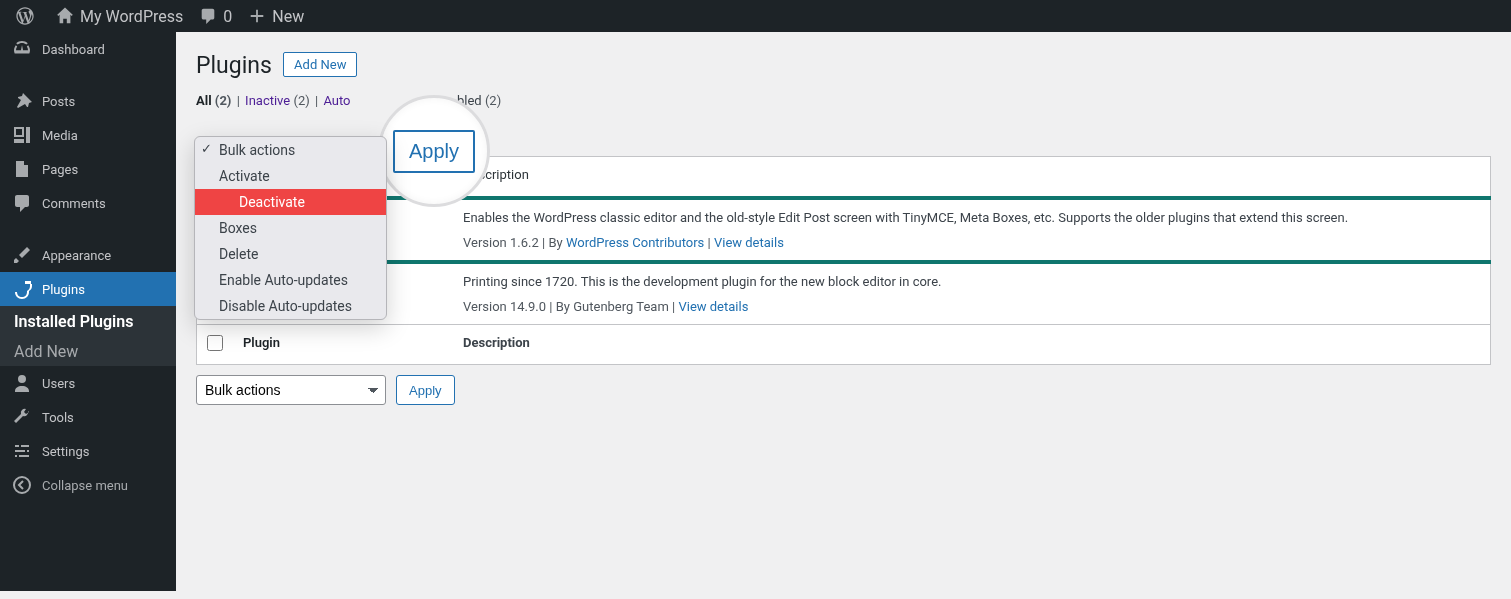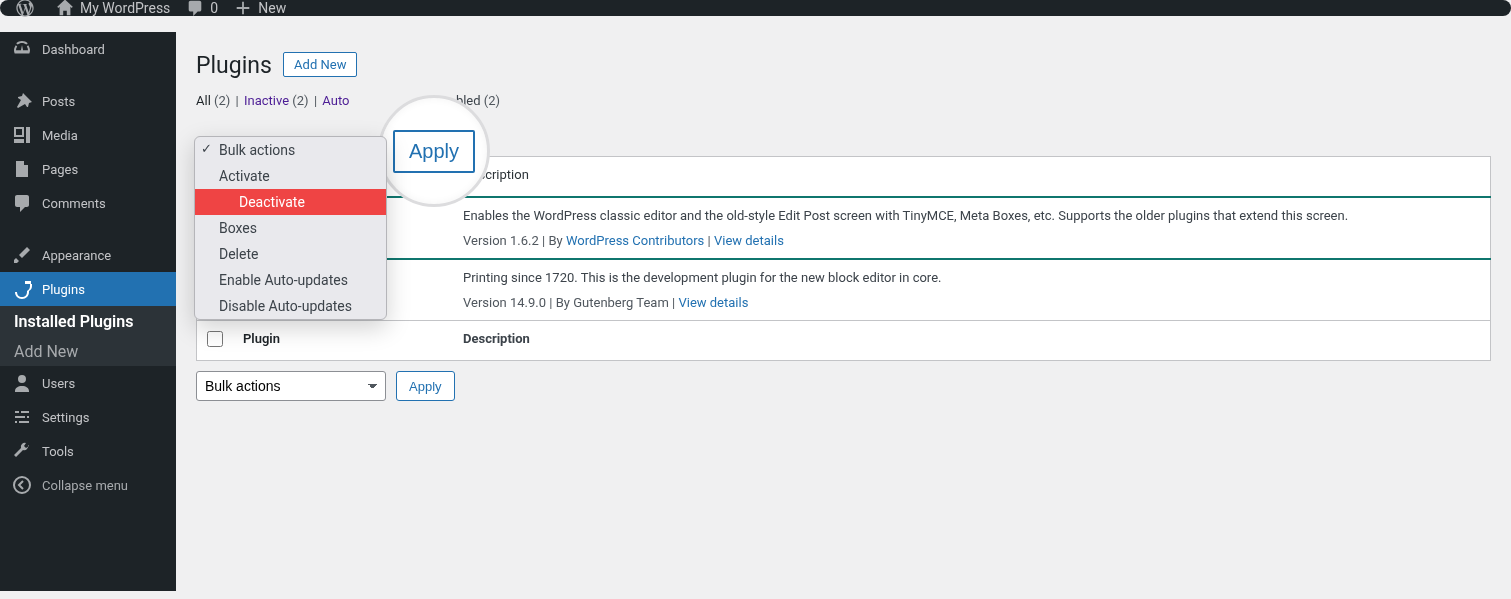--- a/index.html
+++ b/index.html
@@ -9,28 +9,27 @@
     color: #3c434a;
     background: #f0f0f1;
     width: 1511px;
     height: 599px;
     overflow: hidden;
   }
   a { text-decoration: none; color: #2271b1; }
 
   
   #adminbar {
-    height: 16px;
+    height: 32px;
     background: #1d2327;
     color: #c3c4c7;
     display: flex;
     align-items: center;
-    font-size: 14px;
+    font-size: 16px;
     padding: 0 8px;
-    border-radius: 16px;
   }
   #adminbar .ab-item { display: flex; align-items: center; padding: 0 8px; height: 32px; cursor: pointer; color: #c3c4c7; }
   #adminbar .ab-icon { font-family: dashicons; margin-right: 6px; display: inline-flex; align-items: center; }
   #adminbar .ab-icon svg { width: 18px; height: 18px; fill: #a7aaad; }
 
   
   #adminmenu {
     position: absolute;
     top: 32px; left: 0;
     width: 176px;
@@ -85,40 +84,40 @@
     border-radius: 2px;
     vertical-align: 4px;
     cursor: pointer;
     background: #fff;
   }
 
   .subsubsub { margin-top: 14px; font-size: 13px; }
   .subsubsub span.cnt { color: #50575e; }
   .subsubsub .filter-item { display:inline; }
   .subsubsub .divider { color: #50575e; padding: 0 2px; }
-  .subsubsub .current-filter { font-weight: 400; color: #1d2327; }
+  .subsubsub .current-filter { font-weight: 700; color: #1d2327; }
   .subsubsub a { color: #4c1d95; }
 
   
   .wp-list-table {
     width: 100%;
     background: #fff;
     border: 1px solid #c3c4c7;
     border-collapse: collapse;
     margin-top: 48px;
   }
   .wp-list-table th, .wp-list-table td {
     text-align: left;
     padding: 10px 10px;
     vertical-align: top;
   }
   .wp-list-table thead th { font-weight: 400; color: #2c3338; }
   .wp-list-table thead { border-bottom: 1px solid #c3c4c7; }
   .wp-list-table tfoot { border-top: 1px solid #c3c4c7; }
-  .wp-list-table tbody tr { border-top: 2px solid #0f766e; }
+  .wp-list-table tbody tr { border-top: 4px solid #0f766e; }
   .wp-list-table .check-col { width: 30px; }
   .wp-list-table .plugin-col { width: 220px; font-weight:600; color:#1d2327; }
   .wp-list-table .desc-col p { margin-bottom: 10px; color:#3c434a; }
   .wp-list-table .desc-col .meta { color:#50575e; }
   .wp-list-table .desc-col .meta a { color:#2271b1; }
   .wp-list-table input[type=checkbox] { width:16px; height:16px; }
 
   .row-actions { font-size: 13px; margin-top:4px; font-weight:400; }
   .row-actions .act { color:#2271b1; }
   .row-actions .del { color:#b32d2e; }
@@ -295,32 +294,32 @@
     <span class="micon">
         <svg viewBox="0 0 20 20">
           <path d="M10 10a4 4 0 100-8 4 4 0 000 8zm-7 8c0-3 3-5 7-5s7 2 7 5v1H3v-1z"></path>
         </svg>
       </span>
     <span>Users</span>
   </li>
   <li>
     <span class="micon">
         <svg viewBox="0 0 20 20">
+          <path d="M16 4a4 4 0 01-5 5l-7 7-2-2 7-7a4 4 0 015-5l-2 3 2 2 3-2-1-1z"></path>
+        </svg>
+      </span>
+    <span>Tools</span>
+  </li>
+  <li>
+    <span class="micon">
+        <svg viewBox="0 0 20 20">
           <path d="M3 4h4v2H3V4zm6 0h8v2H9V4zM3 9h10v2H3V9zm12 0h2v2h-2V9zM3 14h2v2H3v-2zm4 0h10v2H7v-2z"></path>
         </svg>
       </span>
     <span>Settings</span>
-  </li>
-  <li>
-    <span class="micon">
-        <svg viewBox="0 0 20 20">
-          <path d="M16 4a4 4 0 01-5 5l-7 7-2-2 7-7a4 4 0 015-5l-2 3 2 2 3-2-1-1z"></path>
-        </svg>
-      </span>
-    <span>Tools</span>
   </li>
   <li class="collapse">
     <span class="micon">
         <svg viewBox="0 0 20 20">
           <circle cx="10" cy="10" r="8" fill="none" stroke="#a7aaad" stroke-width="2"></circle>
           <path d="M11 6l-4 4 4 4" fill="none" stroke="#a7aaad" stroke-width="2"></path>
         </svg>
       </span>
     <span>Collapse menu</span>
   </li>

